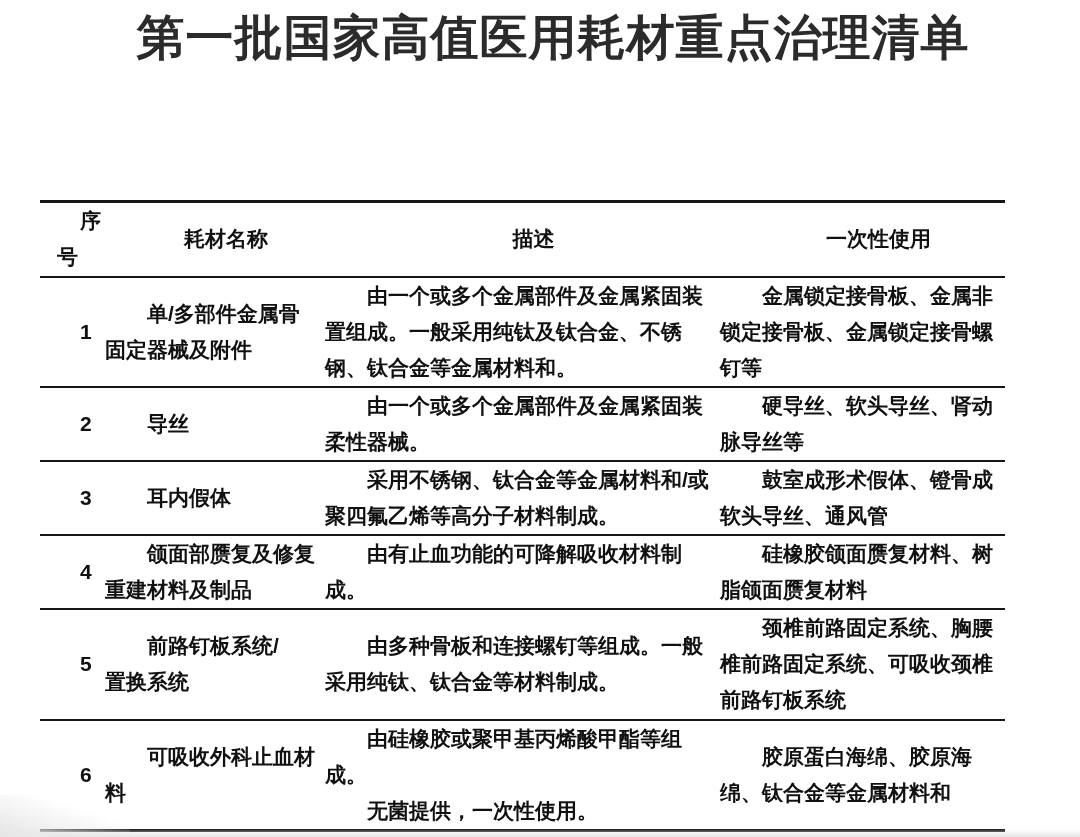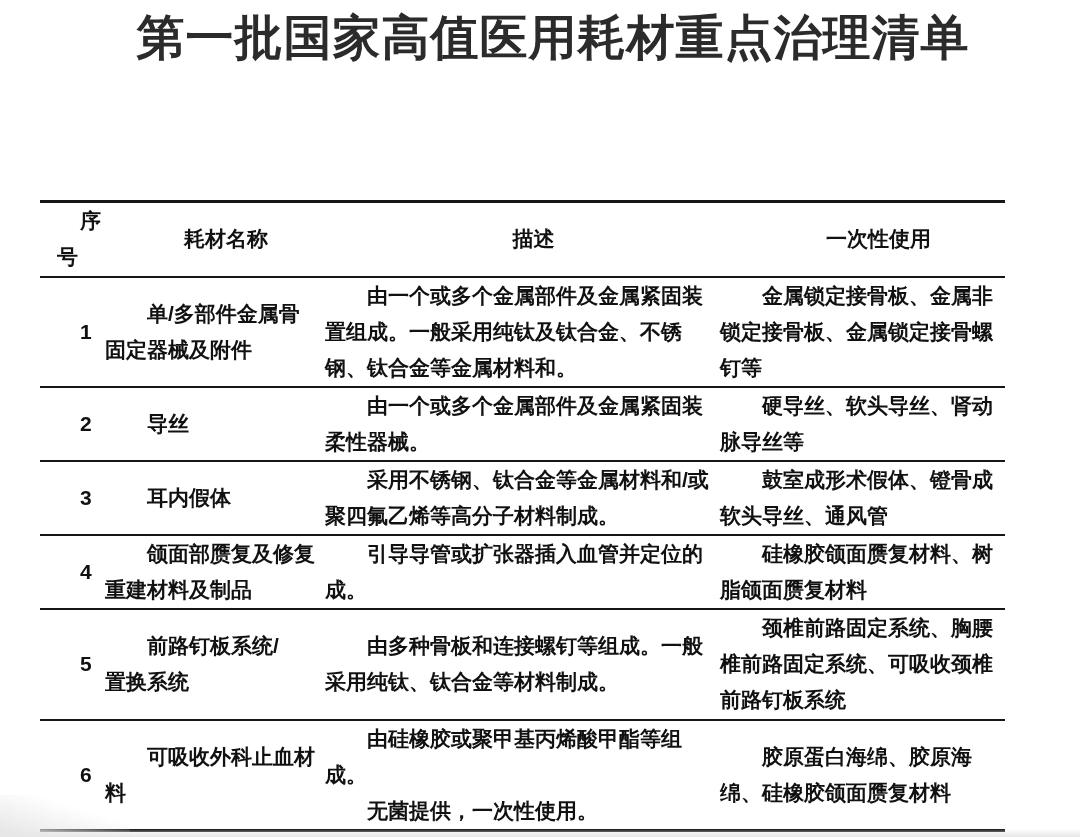--- a/index.html
+++ b/index.html
@@ -184,21 +184,21 @@
       <tr>
         <td class="c-index">4</td>
         <td class="c-text c-name">
           <div class="para">
             <div class="ln ind">颌面部赝复及修复</div>
             <div class="ln">重建材料及制品</div>
           </div>
         </td>
         <td class="c-text c-desc">
           <div class="para">
-            <div class="ln ind">引导导管或扩张器插入血管并定位的</div>
+            <div class="ln ind">由有止血功能的可降解吸收材料制</div>
             <div class="ln">成。</div>
           </div>
         </td>
         <td class="c-text c-examples">
           <div class="para">
             <div class="ln ind">硅橡胶颌面赝复材料、树</div>
             <div class="ln">脂颌面赝复材料</div>
           </div>
         </td>
       </tr>
@@ -237,21 +237,21 @@
             <div class="ln ind">由硅橡胶或聚甲基丙烯酸甲酯等组</div>
             <div class="ln">成。</div>
           </div>
           <div class="para">
             <div class="ln ind">无菌提供，一次性使用。</div>
           </div>
         </td>
         <td class="c-text c-examples">
           <div class="para">
             <div class="ln ind">胶原蛋白海绵、胶原海</div>
-            <div class="ln">绵、硅橡胶颌面赝复材料</div>
+            <div class="ln">绵、钛合金等金属材料和</div>
           </div>
         </td>
       </tr>
     </tbody>
 </table>
 
 <div class="corner-shade"></div>
 <div class="bottom-shade"></div>
 
 </body></html>

